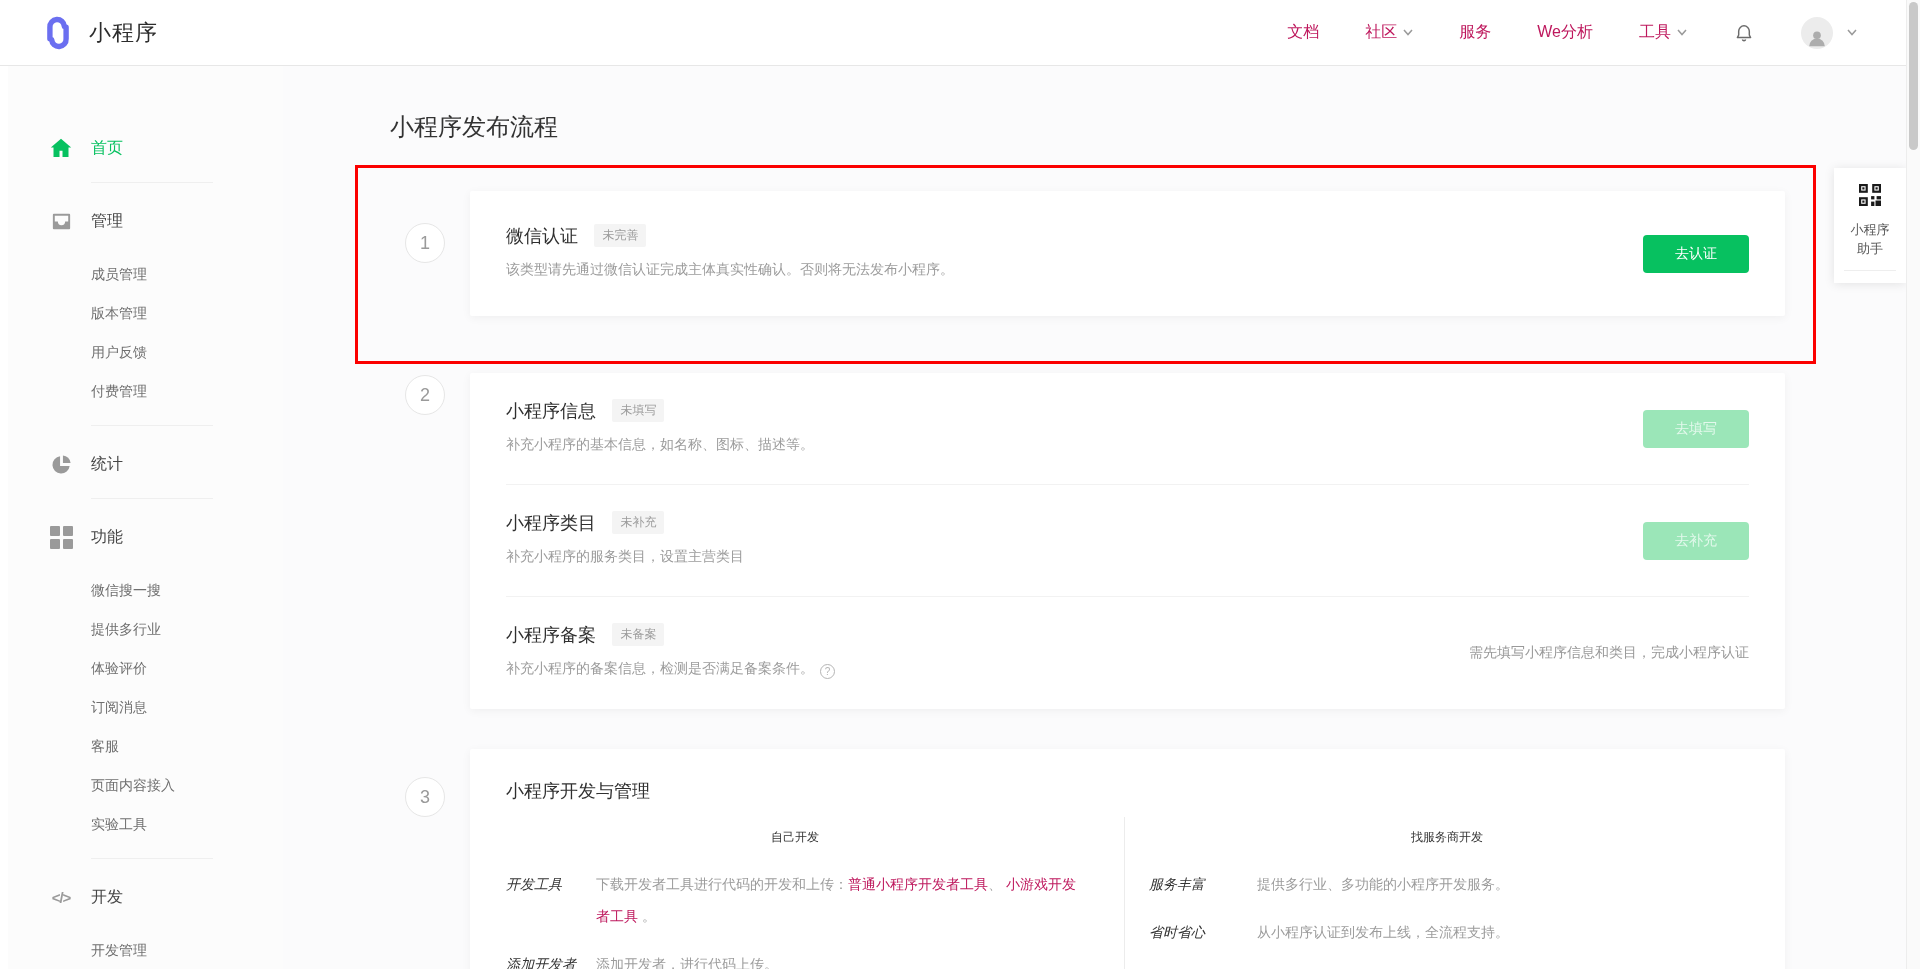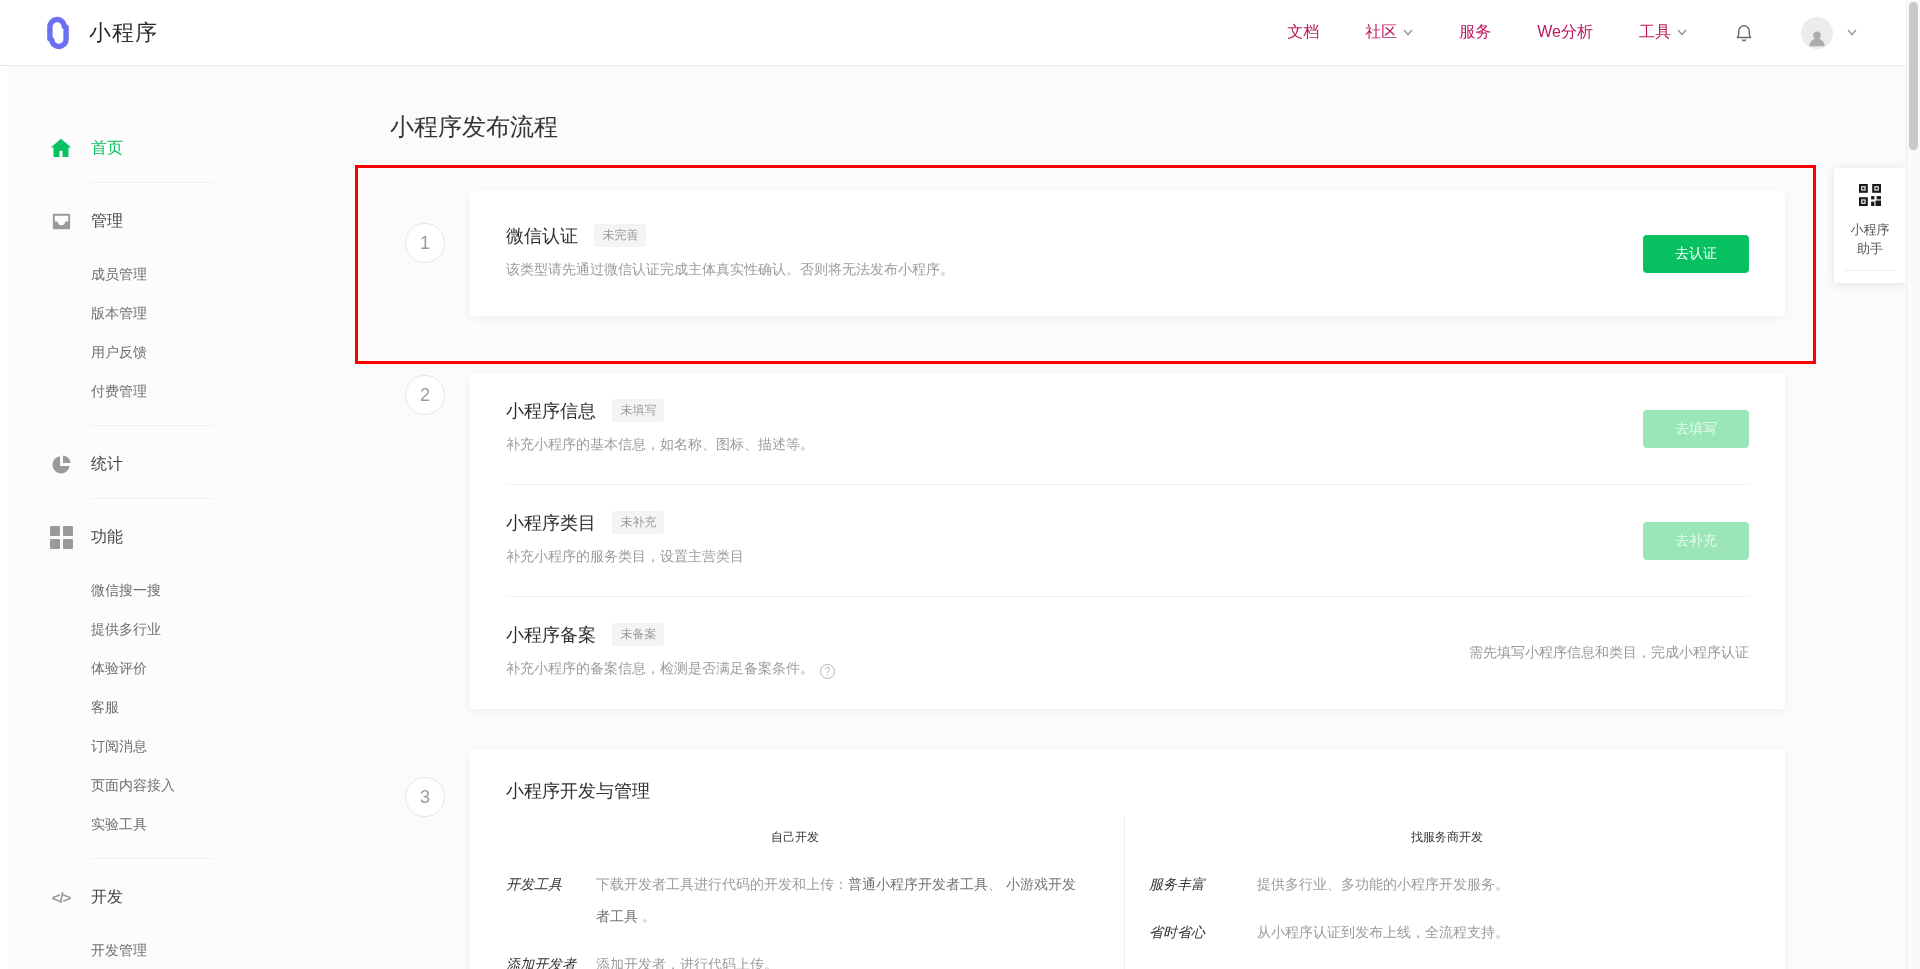--- a/index.html
+++ b/index.html
@@ -68,21 +68,21 @@
   .card3-heading { margin:0 36px; padding-top:30px; }
   .columns { display:flex; margin-top:14px; }
   .col { padding-bottom:30px; }
   .col-left { width:655px; border-right:1px solid #ececec; padding-left:36px; padding-right:40px; }
   .col-right { flex:1; padding-left:24px; padding-right:40px; }
   .col-header { text-align:center; font-size:12px; color:#333; margin:12px 0 22px; }
   .feat-row { display:flex; font-size:14px; margin-bottom:16px; }
   .feat-label { width:76px; flex:none; margin-right:14px; color:#333; line-height:32px; white-space:nowrap;font-style:italic; }
   .col-right .feat-label { margin-right:32px; }
   .feat-desc { color:#9c9c9c; line-height:32px; max-width:489px; }
-  .feat-desc a { color:#737373; text-decoration:none; cursor:pointer; }
+  .feat-desc a { color:#be185d; text-decoration:none; cursor:pointer; }
 
   
   .annotation-box { position:absolute; left:355px; top:165px; width:1461px; height:199px;
                     border:3px solid #fb0000; z-index:40; pointer-events:none; }
   .helper-panel { position:absolute; top:168px; right:14px; width:72px; background:#fff; z-index:50;
                   box-shadow:0 1px 10px rgba(0,0,0,0.10); text-align:center; padding:16px 6px 8px; cursor:pointer; }
   .helper-label { margin-top:10px; font-size:13px; color:#595959; line-height:19px; }
   .helper-divider { height:1px; background:#eee; margin:12px 4px 4px; }
   .scrollbar { position:absolute; top:0; right:0; width:14px; height:969px; background:#fafafa;
                border-left:1px solid #ededed; z-index:100; }
@@ -207,24 +207,24 @@
       <div class="side-sub">
           <span>微信搜一搜</span>
         </div>
       <div class="side-sub">
           <span>提供多行业</span>
         </div>
       <div class="side-sub">
           <span>体验评价</span>
         </div>
       <div class="side-sub">
+          <span>订阅消息</span>
+        </div>
+      <div class="side-sub">
           <span>客服</span>
-        </div>
-      <div class="side-sub">
-          <span>订阅消息</span>
         </div>
       <div class="side-sub">
           <span>页面内容接入</span>
         </div>
       <div class="side-sub">
           <span>实验工具</span>
         </div>
     </div>
     <hr class="side-divider">
 

